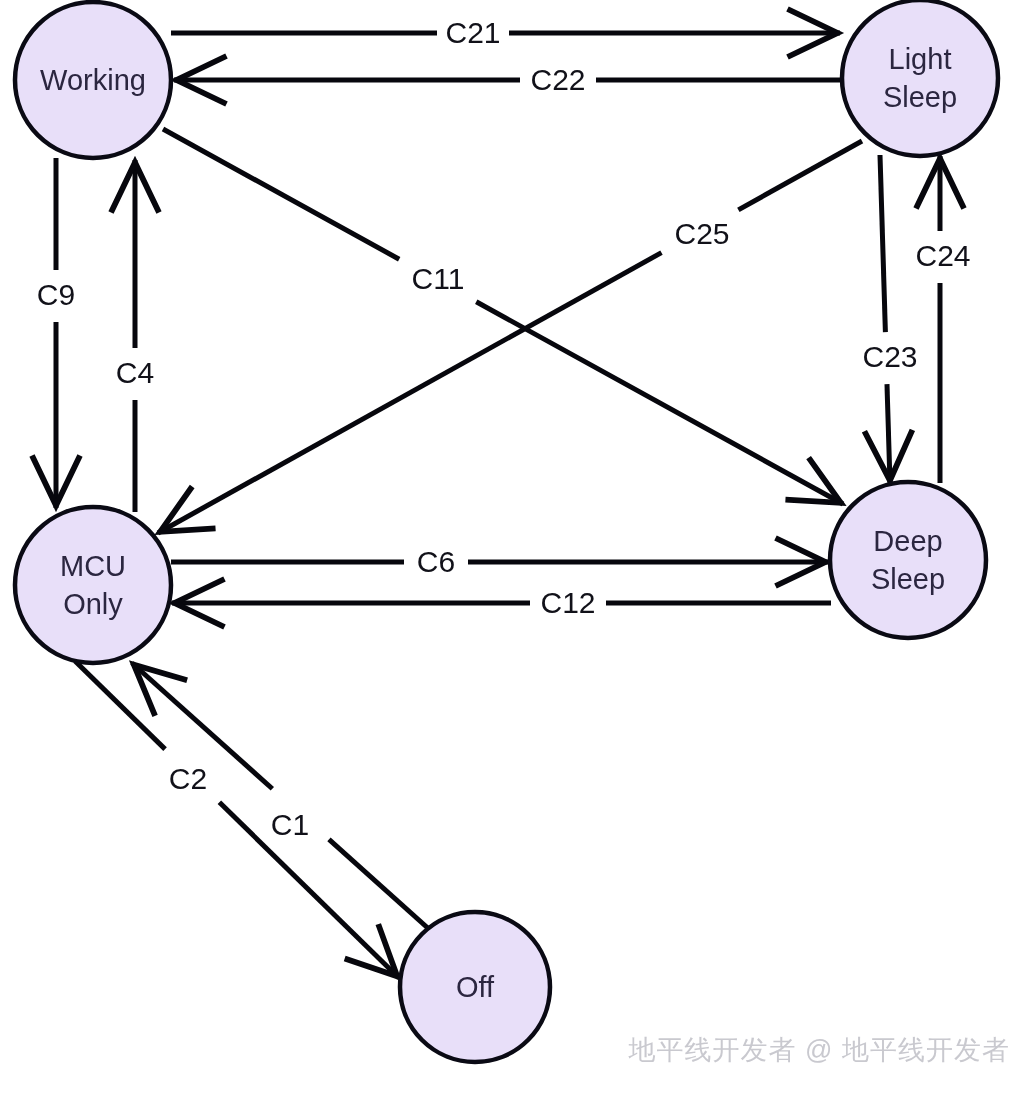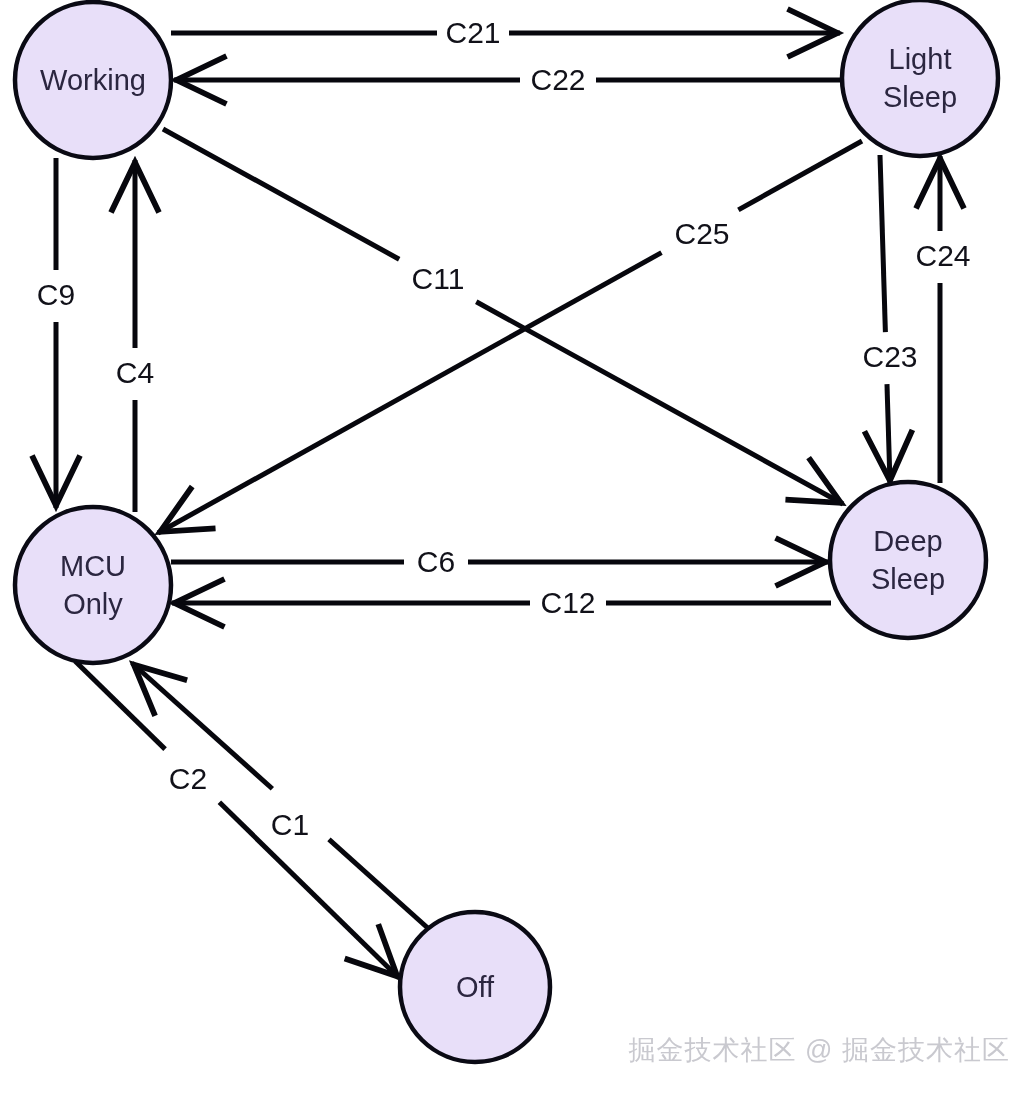--- a/index.html
+++ b/index.html
@@ -157,14 +157,14 @@
         <text x="702" y="236" class="edge-label">C25</text>
         <text x="890" y="359" class="edge-label">C23</text>
         <text x="943" y="258" class="edge-label">C24</text>
         <text x="436" y="564" class="edge-label">C6</text>
         <text x="568" y="605" class="edge-label">C12</text>
         <text x="188" y="781" class="edge-label">C2</text>
         <text x="290" y="827" class="edge-label">C1</text>
       </g>
   </svg>
 
-  <div class="watermark-text">掘金技术社区 @ 掘金技术社区</div>
+  <div class="watermark-text">地平线开发者 @ 地平线开发者</div>
 </div>
 
 </body></html>

